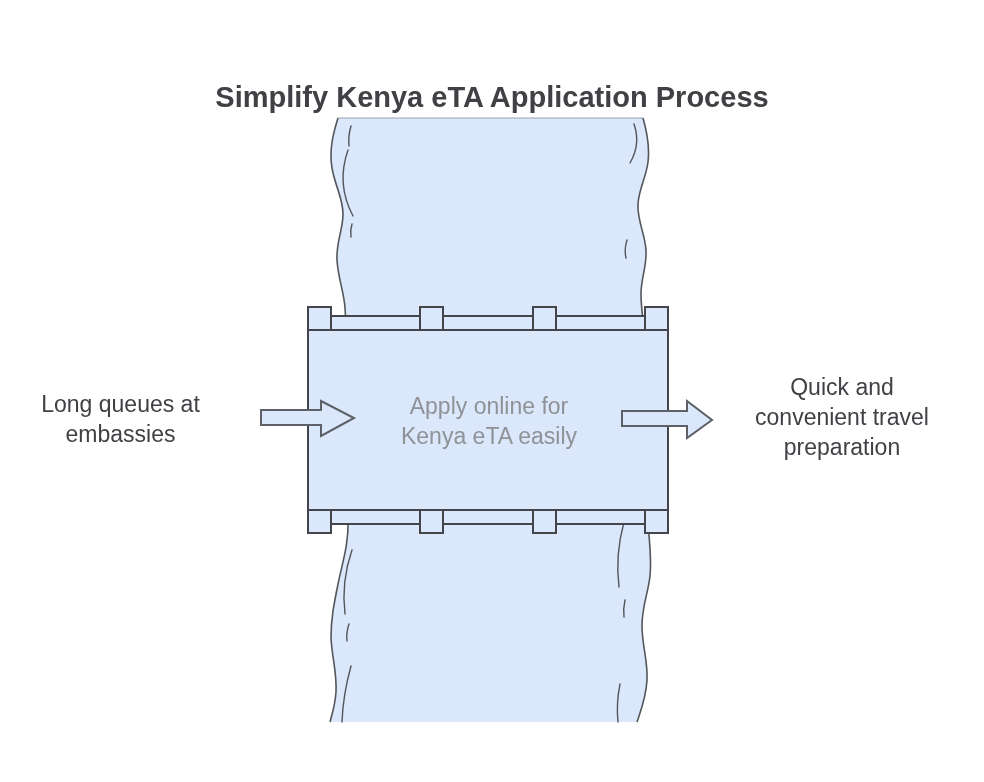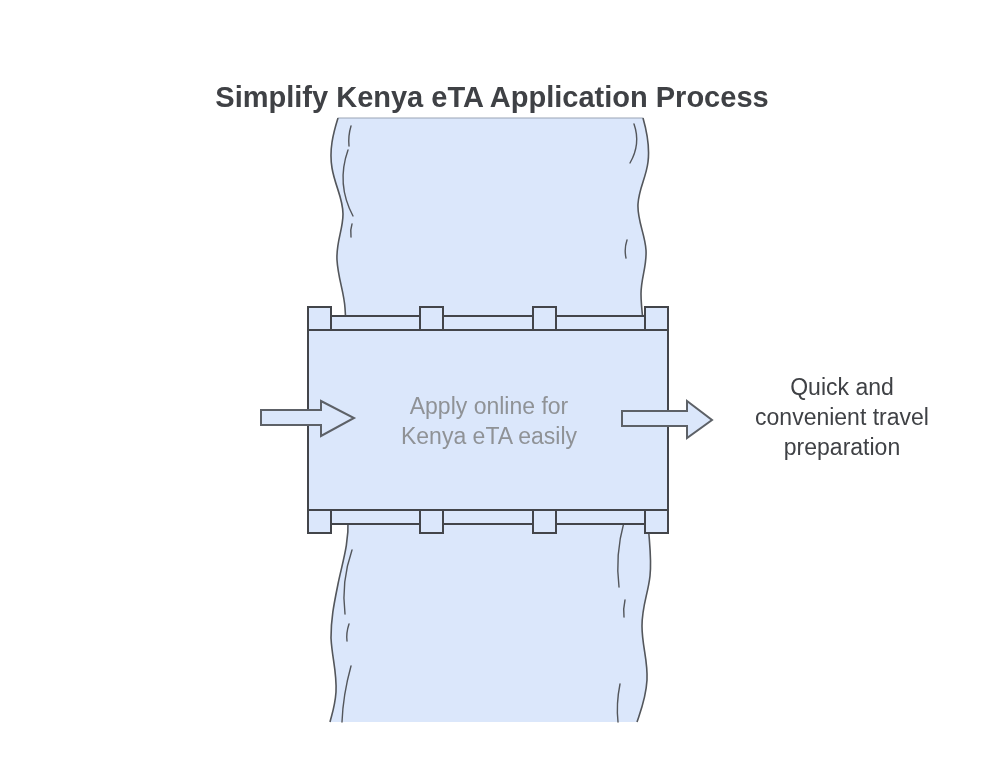--- a/index.html
+++ b/index.html
@@ -131,16 +131,17 @@
       <rect class="s" x="533" y="510" width="23" height="23"></rect>
       <rect class="s" x="645" y="510" width="23" height="23"></rect>
     </g>
 
     <polygon class="arrow" points="261,410 321,410 321,401 354,418 321,436 321,425 261,425"></polygon>
     <polygon class="arrow" points="622,411 687,411 687,401 712,420 687,438 687,426 622,426"></polygon>
   </svg>
 
   <div class="title">Simplify Kenya eTA Application Process</div>
 
+  <div class="label problem">Long queues at embassies</div>
   <div class="label outcome">Quick and convenient travel preparation</div>
   <div class="label solution">Apply online for Kenya eTA easily</div>
 
 </div>
 
 </body></html>

